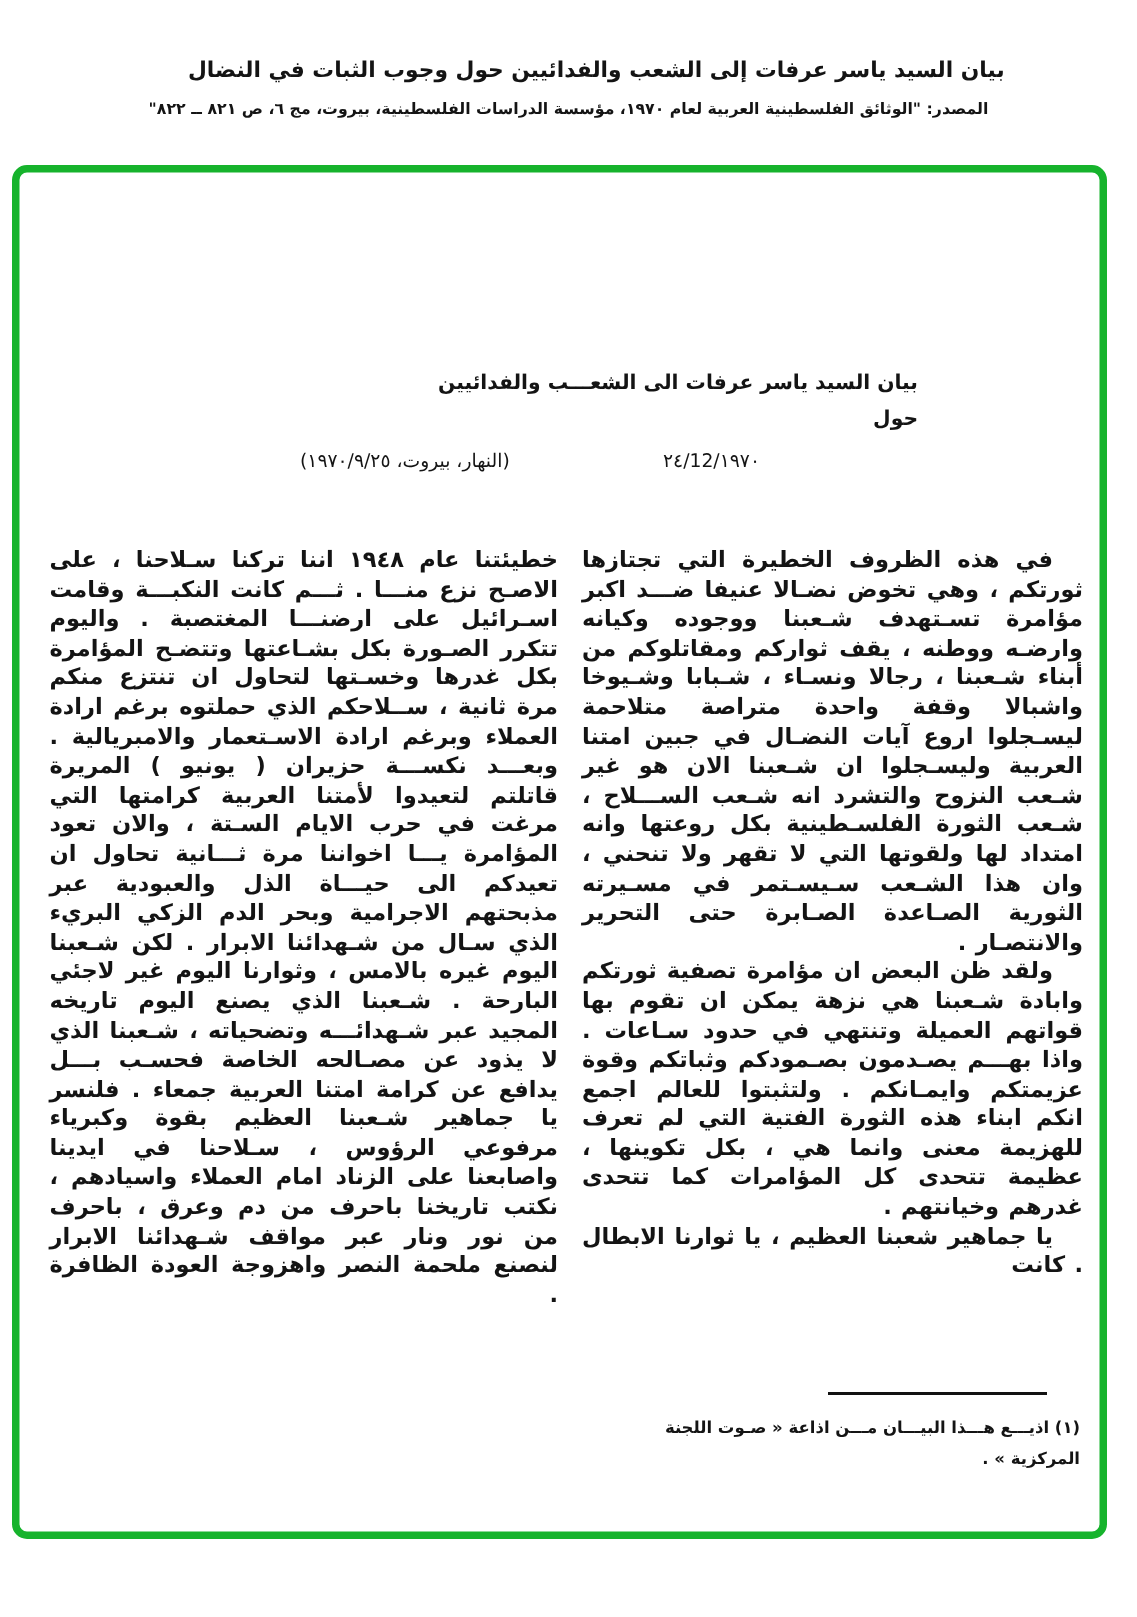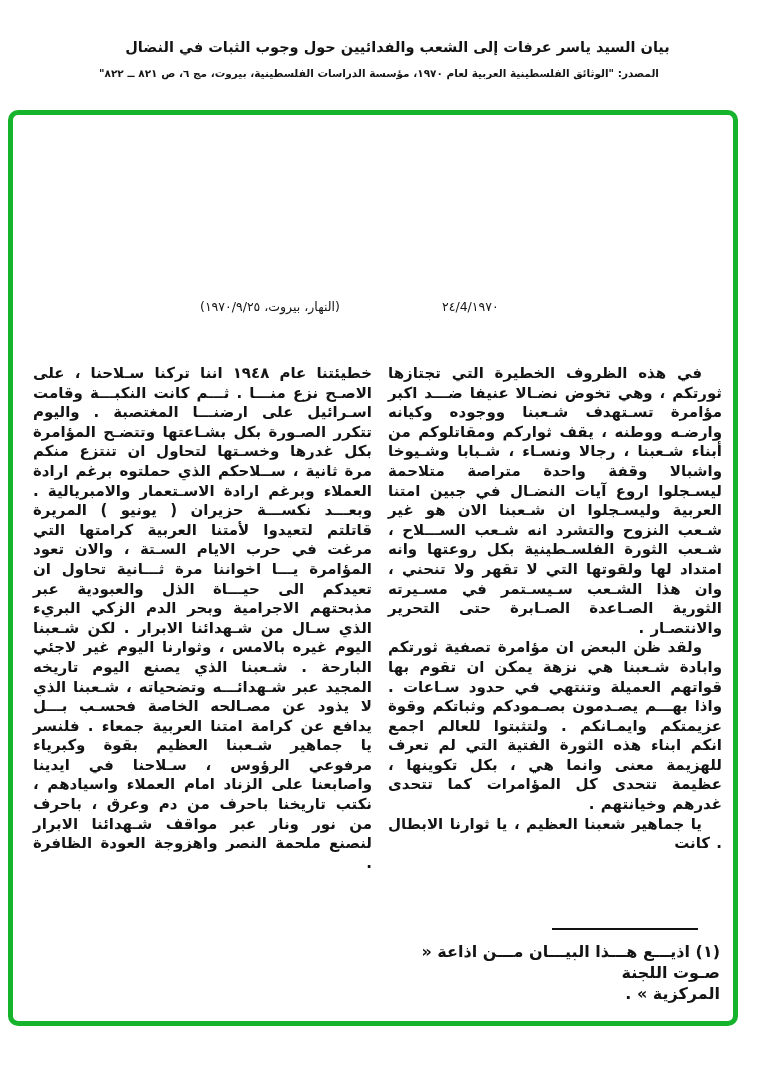--- a/index.html
+++ b/index.html
@@ -49,40 +49,41 @@
   .col-left  { left:33px;  width:339px; }
   .para { margin:0; }
   .para.ind { text-indent:20px; }
 
   .footnote-sep {
     position:absolute; left:552px; top:928px; width:146px; height:2px;
     background:#121212;
   }
   .footnote {
     position:absolute; left:390px; top:941px; width:330px;
-    text-align:right; font-size:16px; line-height:21px; font-weight:bold;
+    text-align:right; font-size:11px; line-height:21px; font-weight:bold;
   }
   .footnote .fn-line2 { padding-left:75px; text-align:right; direction:rtl; }
 </style>
 </head>
 <body>
 
 <div class="page">
 
   <div class="hdr-title rtl">بيان السيد ياسر عرفات إلى الشعب والفدائيين حول وجوب الثبات في النضال</div>
 
   <div class="hdr-source rtl">المصدر: "الوثائق الفلسطينية العربية لعام ١٩٧٠، مؤسسة الدراسات الفلسطينية، بيروت، مج ٦، ص ٨٢١ ــ ٨٢٢"</div>
 
   <div class="frame"></div>
 
   <div class="doc-title rtl">
+    <div>بيان السيد ياسر عرفات الى الشعـــب والفدائيين حول</div>
   </div>
 
   <div class="date-row">
-    <span class="doc-date rtl">١٩٧٠/4/٢٤</span>
+    <span class="doc-date rtl">١٩٧٠/12/٢٤</span>
     <span class="doc-ref rtl">(النهار، بيروت، ١٩٧٠/٩/٢٥)</span>
   </div>
 
   <div class="col col-right rtl">
     <p class="para ind">في هذه الظروف الخطيرة التي تجتازها ثورتكم ، وهي تخوض نضـالا عنيفا ضـــد اكبر مؤامرة تسـتهدف شـعبنا ووجوده وكيانه وارضـه ووطنه ، يقف ثواركم ومقاتلوكم من أبناء شـعبنا ، رجالا ونسـاء ، شـبابا وشـيوخا واشبالا وقفة واحدة متراصة متلاحمة ليسـجلوا اروع آيات النضـال في جبين امتنا العربية وليسـجلوا ان شـعبنا الان هو غير شـعب النزوح والتشرد انه شـعب الســـلاح ، شـعب الثورة الفلسـطينية بكل روعتها وانه امتداد لها ولقوتها التي لا تقهر ولا تنحني ، وان هذا الشـعب سـيسـتمر في مسـيرته الثورية الصـاعدة الصـابرة حتى التحرير والانتصـار .</p>
     <p class="para ind">ولقد ظن البعض ان مؤامرة تصفية ثورتكم وابادة شـعبنا هي نزهة يمكن ان تقوم بها قواتهم العميلة وتنتهي في حدود سـاعات . واذا بهـــم يصـدمون بصـمودكم وثباتكم وقوة عزيمتكم وايمـانكم . ولتثبتوا للعالم اجمع انكم ابناء هذه الثورة الفتية التي لم تعرف للهزيمة معنى وانما هي ، بكل تكوينها ، عظيمة تتحدى كل المؤامرات كما تتحدى غدرهم وخيانتهم .</p>
     <p class="para ind">يا جماهير شعبنا العظيم ، يا ثوارنا الابطال . كانت</p>
   </div>
 
   <div class="col col-left rtl">

